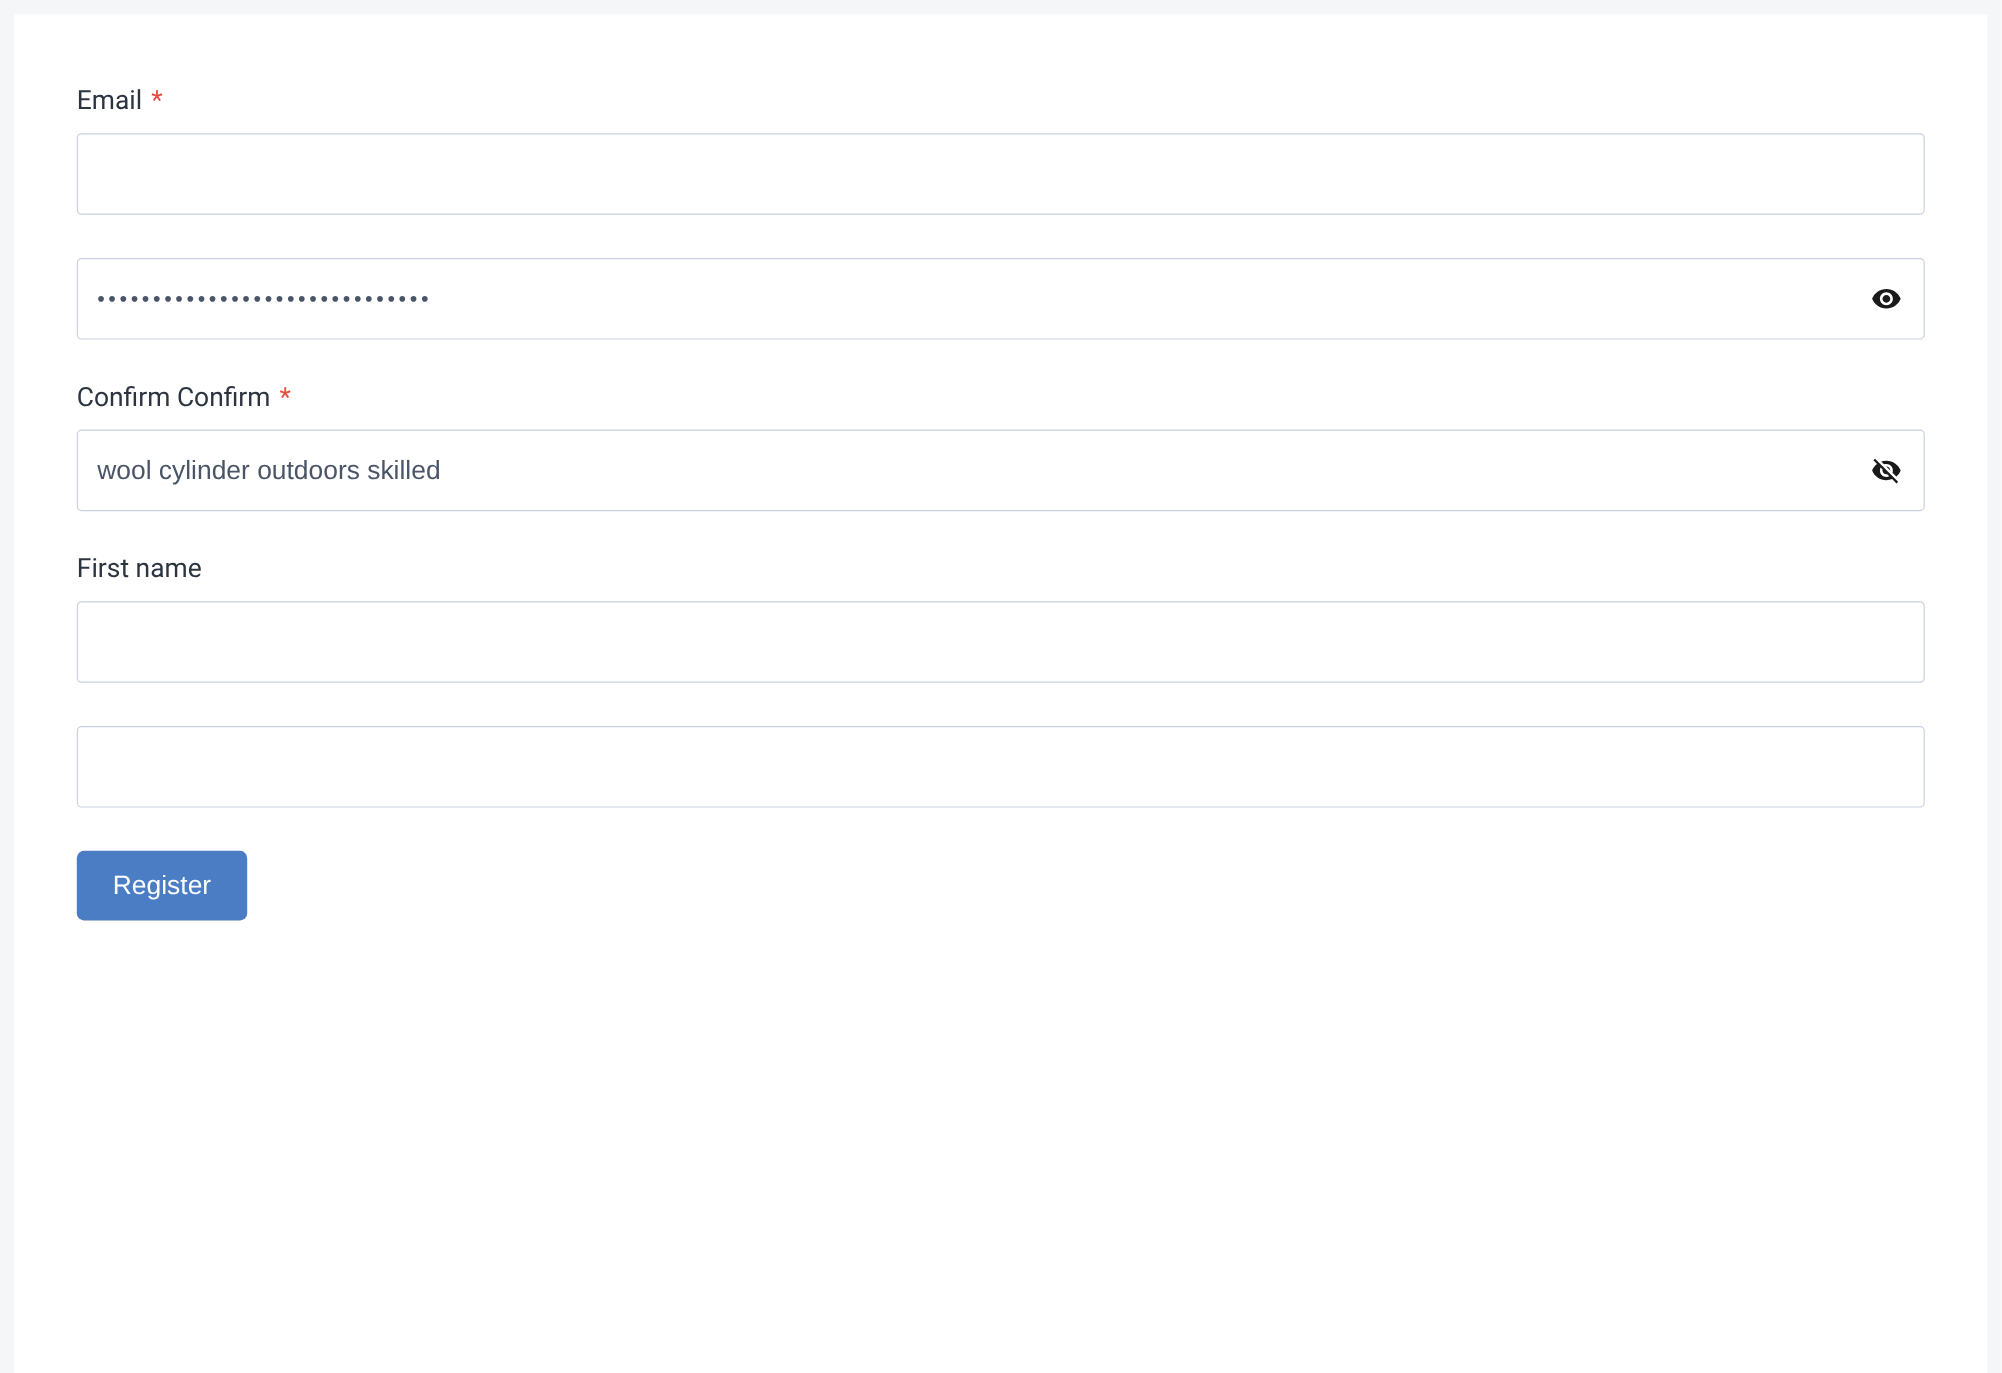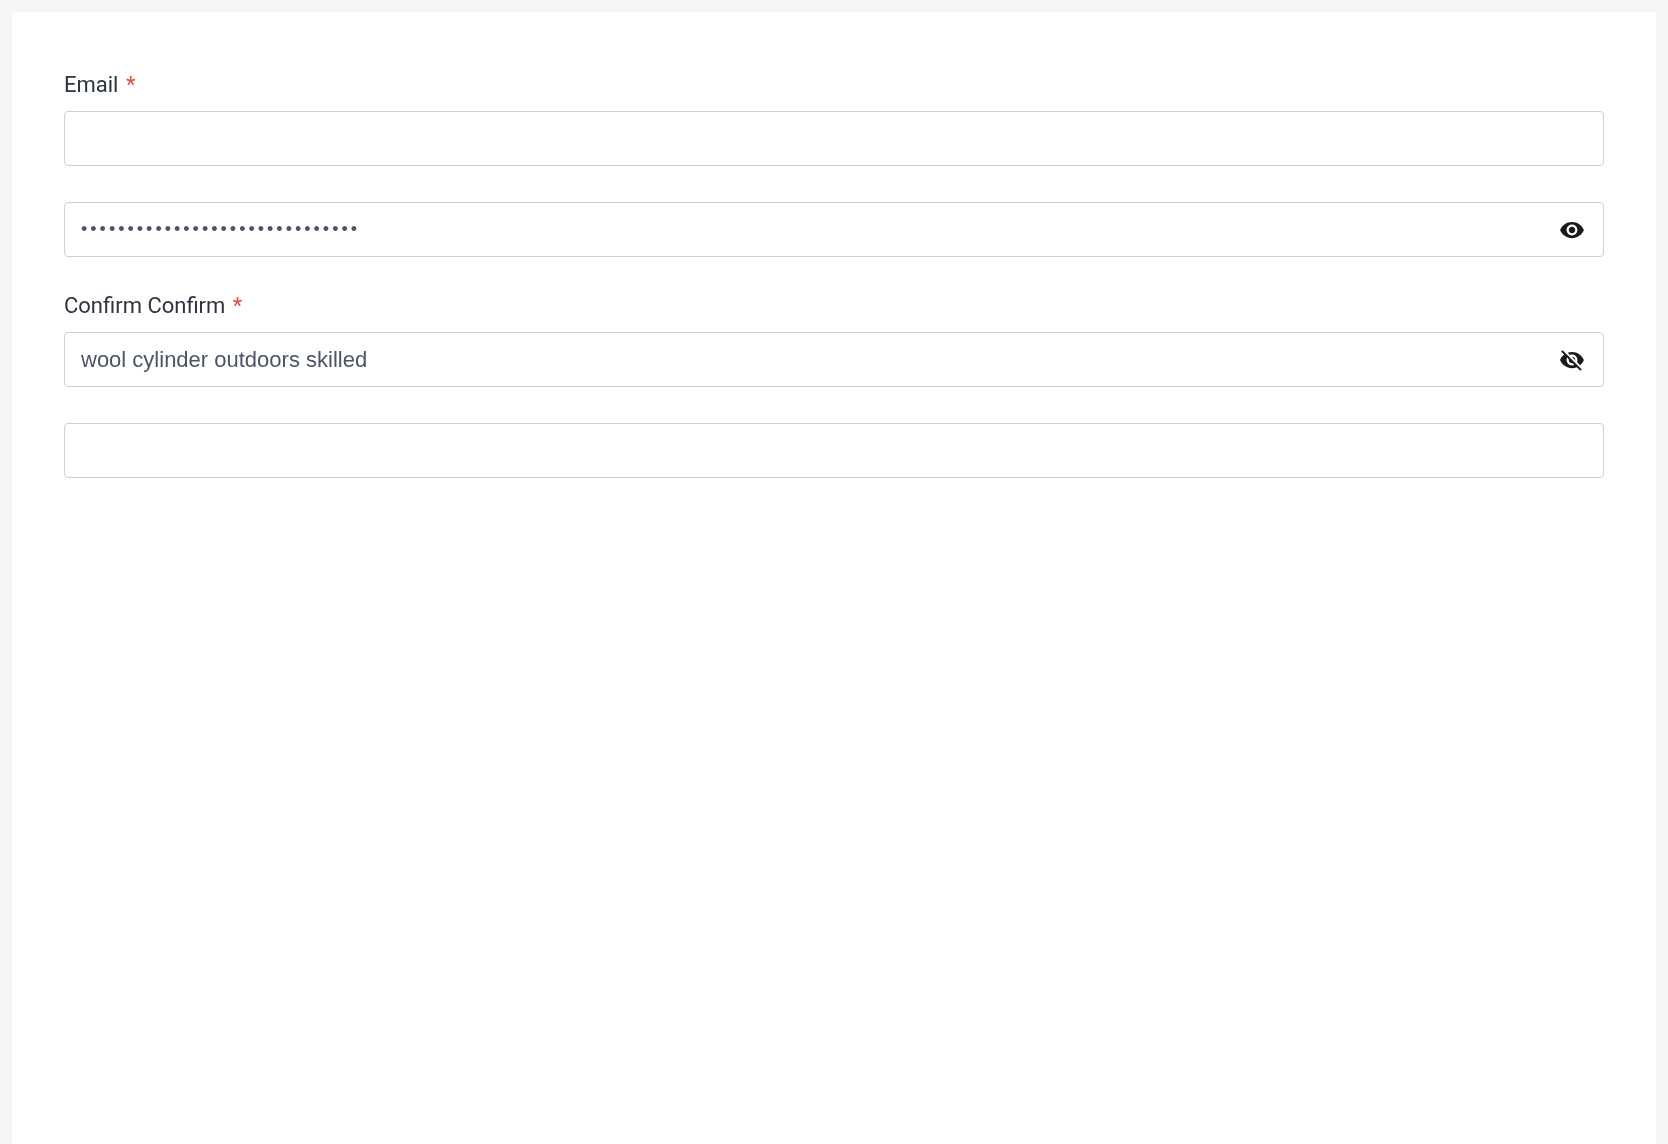--- a/index.html
+++ b/index.html
@@ -27,21 +27,21 @@
       color: #2c3440;
       margin-bottom: 14px;
       font-weight: 400;
     }
     .required {
       color: #e74c3c;
       margin-left: 2px;
     }
     .form-input {
       width: 100%;
-      height: 55px;
+      height: 68px;
       padding: 0 16px;
       font-size: 22px;
       color: #4a5568;
       background: #fff;
       border: 1px solid #c9d0e0;
       border-radius: 4px;
       outline: none;
     }
     .input-wrapper {
       position: relative;
@@ -117,19 +117,26 @@
     <div class="input-wrapper">
       <input type="text" class="form-input" value="wool cylinder outdoors skilled" style="">
       <span class="eye-toggle">
         <svg viewBox="0 0 24 24" fill="currentColor">
           <path d="M12 7c2.76 0 5 2.24 5 5 0 .65-.13 1.26-.36 1.83l2.92 2.92c1.51-1.26 2.7-2.89 3.43-4.75-1.73-4.39-6-7.5-11-7.5-1.4 0-2.74.25-3.98.7l2.16 2.16C10.74 7.13 11.35 7 12 7zM2 4.27l2.28 2.28.46.46C3.08 8.3 1.78 10.02 1 12c1.73 4.39 6 7.5 11 7.5 1.55 0 3.03-.3 4.38-.84l.42.42L19.73 22 21 20.73 3.27 3 2 4.27zM7.53 9.8l1.55 1.55c-.05.21-.08.43-.08.65 0 1.66 1.34 3 3 3 .22 0 .44-.03.65-.08l1.55 1.55c-.67.33-1.41.53-2.2.53-2.76 0-5-2.24-5-5 0-.79.2-1.53.53-2.2zm4.31-.78l3.15 3.15.02-.16c0-1.66-1.34-3-3-3l-.17.01z"></path>
         </svg>
       </span>
     </div>
   </div>
 
+  <div class="form-group">
+    <label class="form-label">
+      <span>First name</span>
+    </label>
+    <input type="text" class="form-input" value="" style="">
+  </div>
 
   <div class="form-group">
     <input type="text" class="form-input" value="" style="">
   </div>
 
+  <button class="btn-register">Register</button>
 
 </div>
 
 </body></html>

